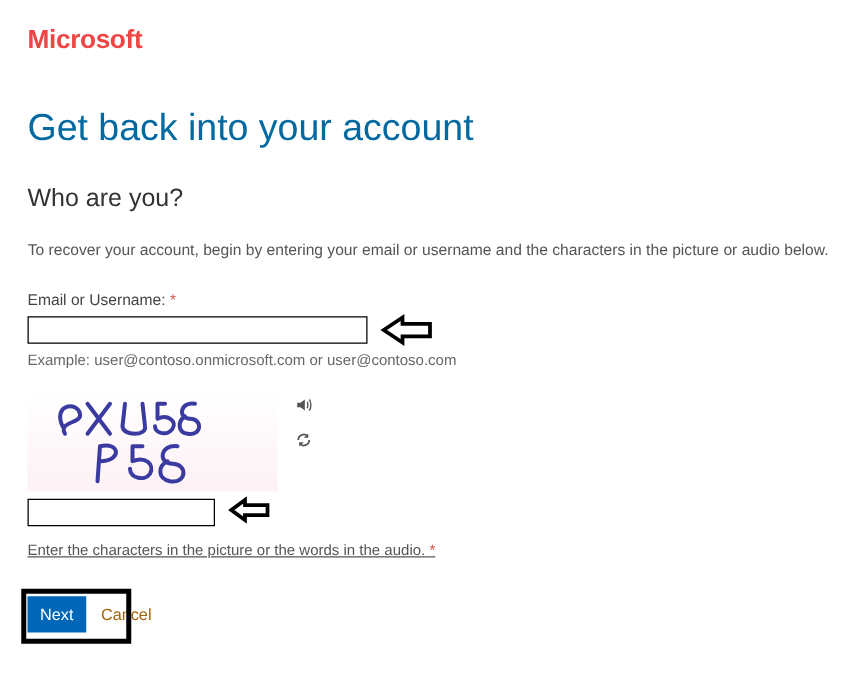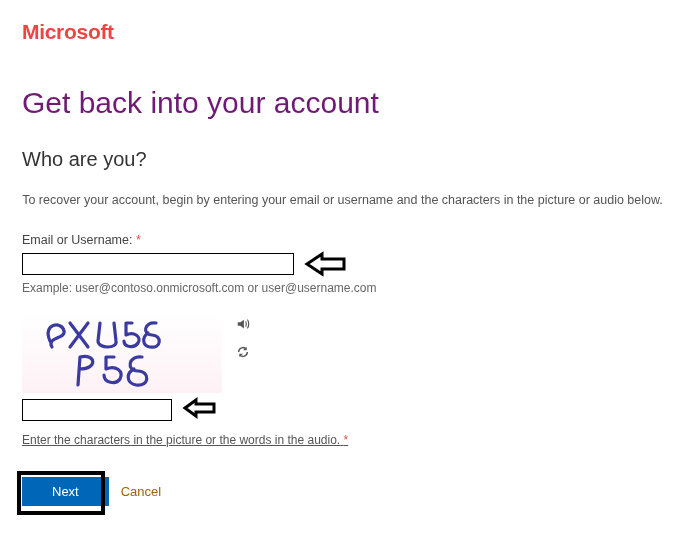--- a/index.html
+++ b/index.html
@@ -15,21 +15,21 @@
     .brand {
       font-size: 21px;
       font-weight: 700;
       color: #ef4444;
       letter-spacing: -0.3px;
       margin-bottom: 42px;
     }
     h1.title {
       font-size: 30px;
       font-weight: 300;
-      color: #701a75;
+      color: #0369a1;
       margin-bottom: 28px;
     }
     h2.subtitle {
       font-size: 20px;
       font-weight: 300;
       color: #333;
       margin-bottom: 22px;
     }
     .instruction {
       font-size: 12.5px;
@@ -83,21 +83,21 @@
       color: #555;
       margin-top: 12px;
       margin-bottom: 30px;
       text-decoration: underline;
     }
     .btn-row { display: flex; align-items: center; gap: 12px; }
     .next-btn {
       background: #0067b8;
       color: #fff;
       border: none;
-      padding: 7px 30px;
+      padding: 7px 10px;
       font-size: 13px;
       cursor: pointer;
     }
     .cancel-link {
       color: #a16207;
       font-size: 13px;
       text-decoration: none;
       cursor: pointer;
     }
     .arrow {
@@ -127,21 +127,21 @@
 
 <div class="row">
   <input type="text" class="email-input" value="" style="">
   <svg width="44" height="26">
     <g class="arrow">
       <path d="M3 13 L18 3 L18 8 L40 8 L40 18 L18 18 L18 23 Z" fill="#fff"></path>
     </g>
   </svg>
 </div>
 
-<p class="example">Example: user@contoso.onmicrosoft.com or user@username.com</p>
+<p class="example">Example: user@contoso.onmicrosoft.com or user@contoso.com</p>
 
 <div class="captcha-area">
   <div class="captcha-img">
     <svg width="200" height="80" viewBox="0 0 200 80">
       <g fill="none" stroke="#3a3aa0" stroke-width="3.2" stroke-linecap="round" stroke-linejoin="round">
 
         <path d="M28 28 C20 10, 40 8, 42 18 C44 26, 24 24, 30 34"></path>
         <path d="M48 10 L66 34 M66 10 L48 34"></path>
         <path d="M78 10 L76 28 C76 36, 96 36, 94 28 L92 10"></path>
         <path d="M110 10 L104 10 L104 22 C112 18, 120 24, 116 30 C112 36, 102 34, 102 28"></path>

